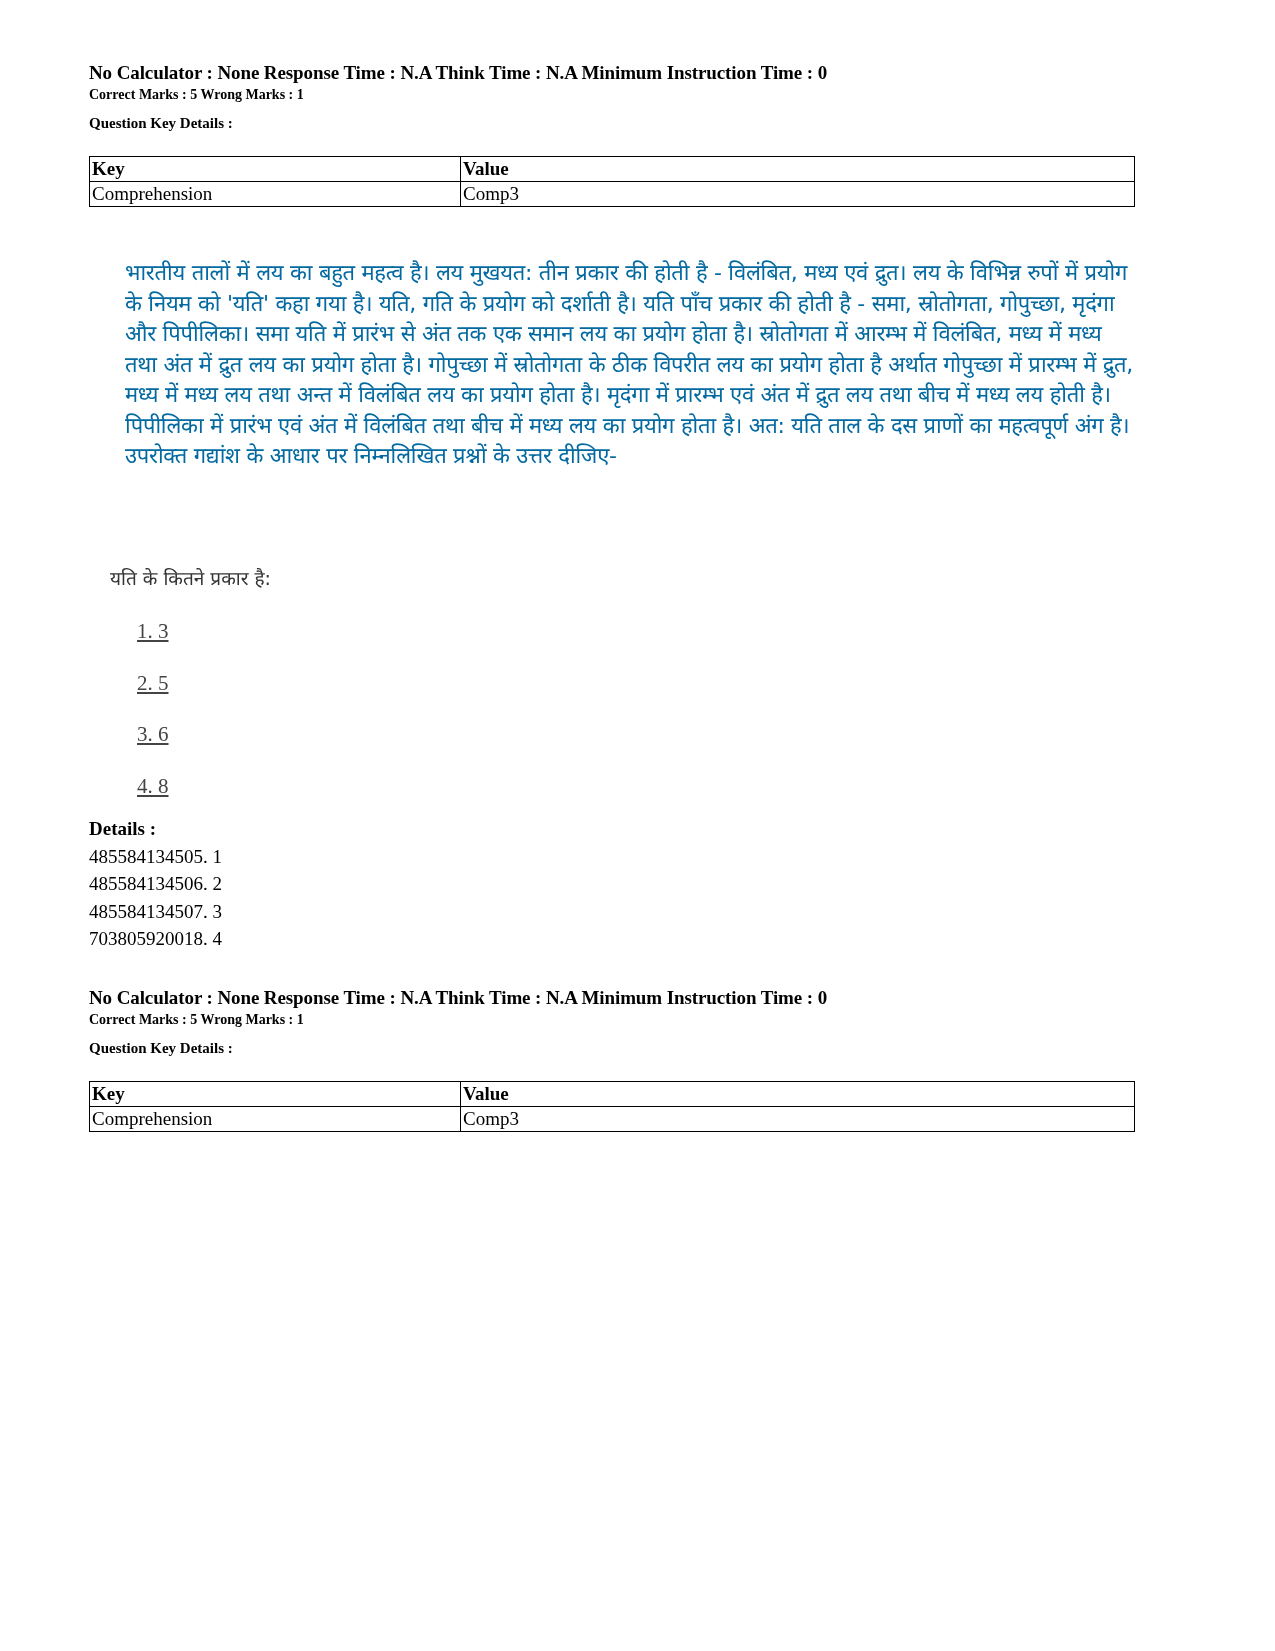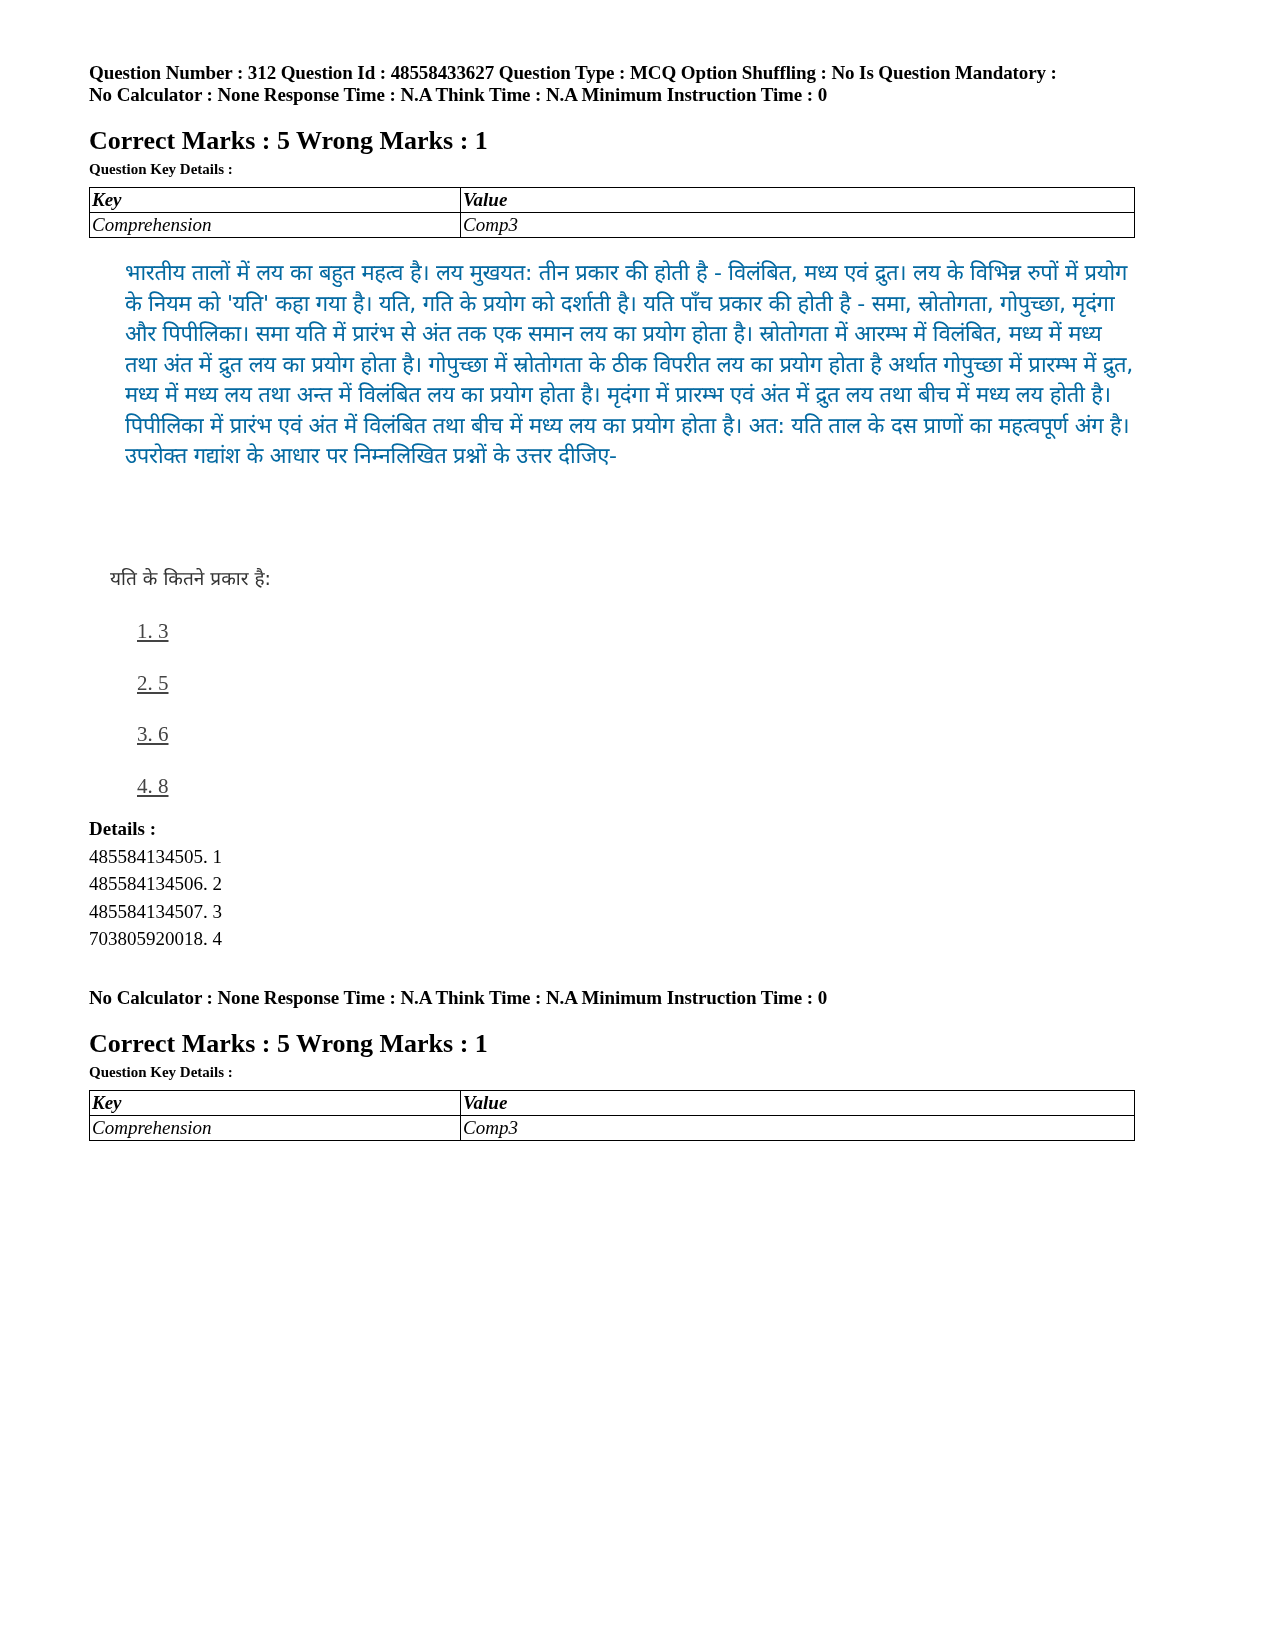--- a/index.html
+++ b/index.html
@@ -3,25 +3,25 @@
 <meta charset="utf-8">
 <style>
   html, body { margin: 0; padding: 0; background: #ffffff; }
   body {
     width: 1275px; height: 1651px; position: relative; overflow: hidden;
     font-family: "Liberation Serif", serif; color: #000;
   }
   .q-block { position: absolute; left: 89px; width: 1045px; }
   .meta { font-weight: bold; font-size: 19px; line-height: 22px; letter-spacing: -0.1px; }
   .meta-line { white-space: nowrap; }
-  .marks { font-weight: bold; font-size: 26px; line-height: 22px; margin-top: 24px; }
+  .marks { font-weight: bold; font-size: 14px; line-height: 22px; margin-top: 0; }
   .keyhdr { font-weight: bold; font-size: 15px; line-height: 22px; margin-top: 6px; }
   table.keytbl {
-    border-collapse: collapse; width: 1046px; margin-top: 7px;
-    font-size: 19px; line-height: 22px; font-style: italic;
+    border-collapse: collapse; width: 1046px; margin-top: 22px;
+    font-size: 19px; line-height: 22px;
   }
   table.keytbl td { border: 1.5px solid #000; padding: 1px 2px 1px 2px; height: 22px; vertical-align: middle; }
   table.keytbl td.c1 { width: 366px; }
   table.keytbl .hdr td { font-weight: bold; }
   .passage {
     position: absolute; left: 125px; top: 258px; width: 1010px;
     font-family: "DejaVu Sans", sans-serif; font-size: 22px; line-height: 30.5px;
     color: #0369a1; letter-spacing: -0.3px;
   }
   .question {
@@ -31,21 +31,20 @@
   .choices { position: absolute; left: 137px; top: 620px; font-size: 21px; color: #444; text-decoration: underline; }
   .choice { height: 51.5px; line-height: 22px; }
   .options-block { position: absolute; left: 89px; top: 815px; font-size: 19px; line-height: 27.5px; }
   .options-title { font-weight: bold; }
 </style>
 </head>
 <body>
 
 <div class="q-block" style="top:62px;">
   <div class="meta">
-    <div class="meta-line">Question Number : 312 Question Id : 48558433627 Question Type : MCQ Option Shuffling : No Is Question Mandatory :</div>
     <div class="meta-line">No Calculator : None Response Time : N.A Think Time : N.A Minimum Instruction Time : 0</div>
   </div>
   <div class="marks">Correct Marks : 5 Wrong Marks : 1</div>
   <div class="keyhdr">Question Key Details :</div>
   <table class="keytbl">
     <tbody>
         <tr class="hdr">
       <td class="c1">Key</td>
       <td>Value</td>
     </tr>

